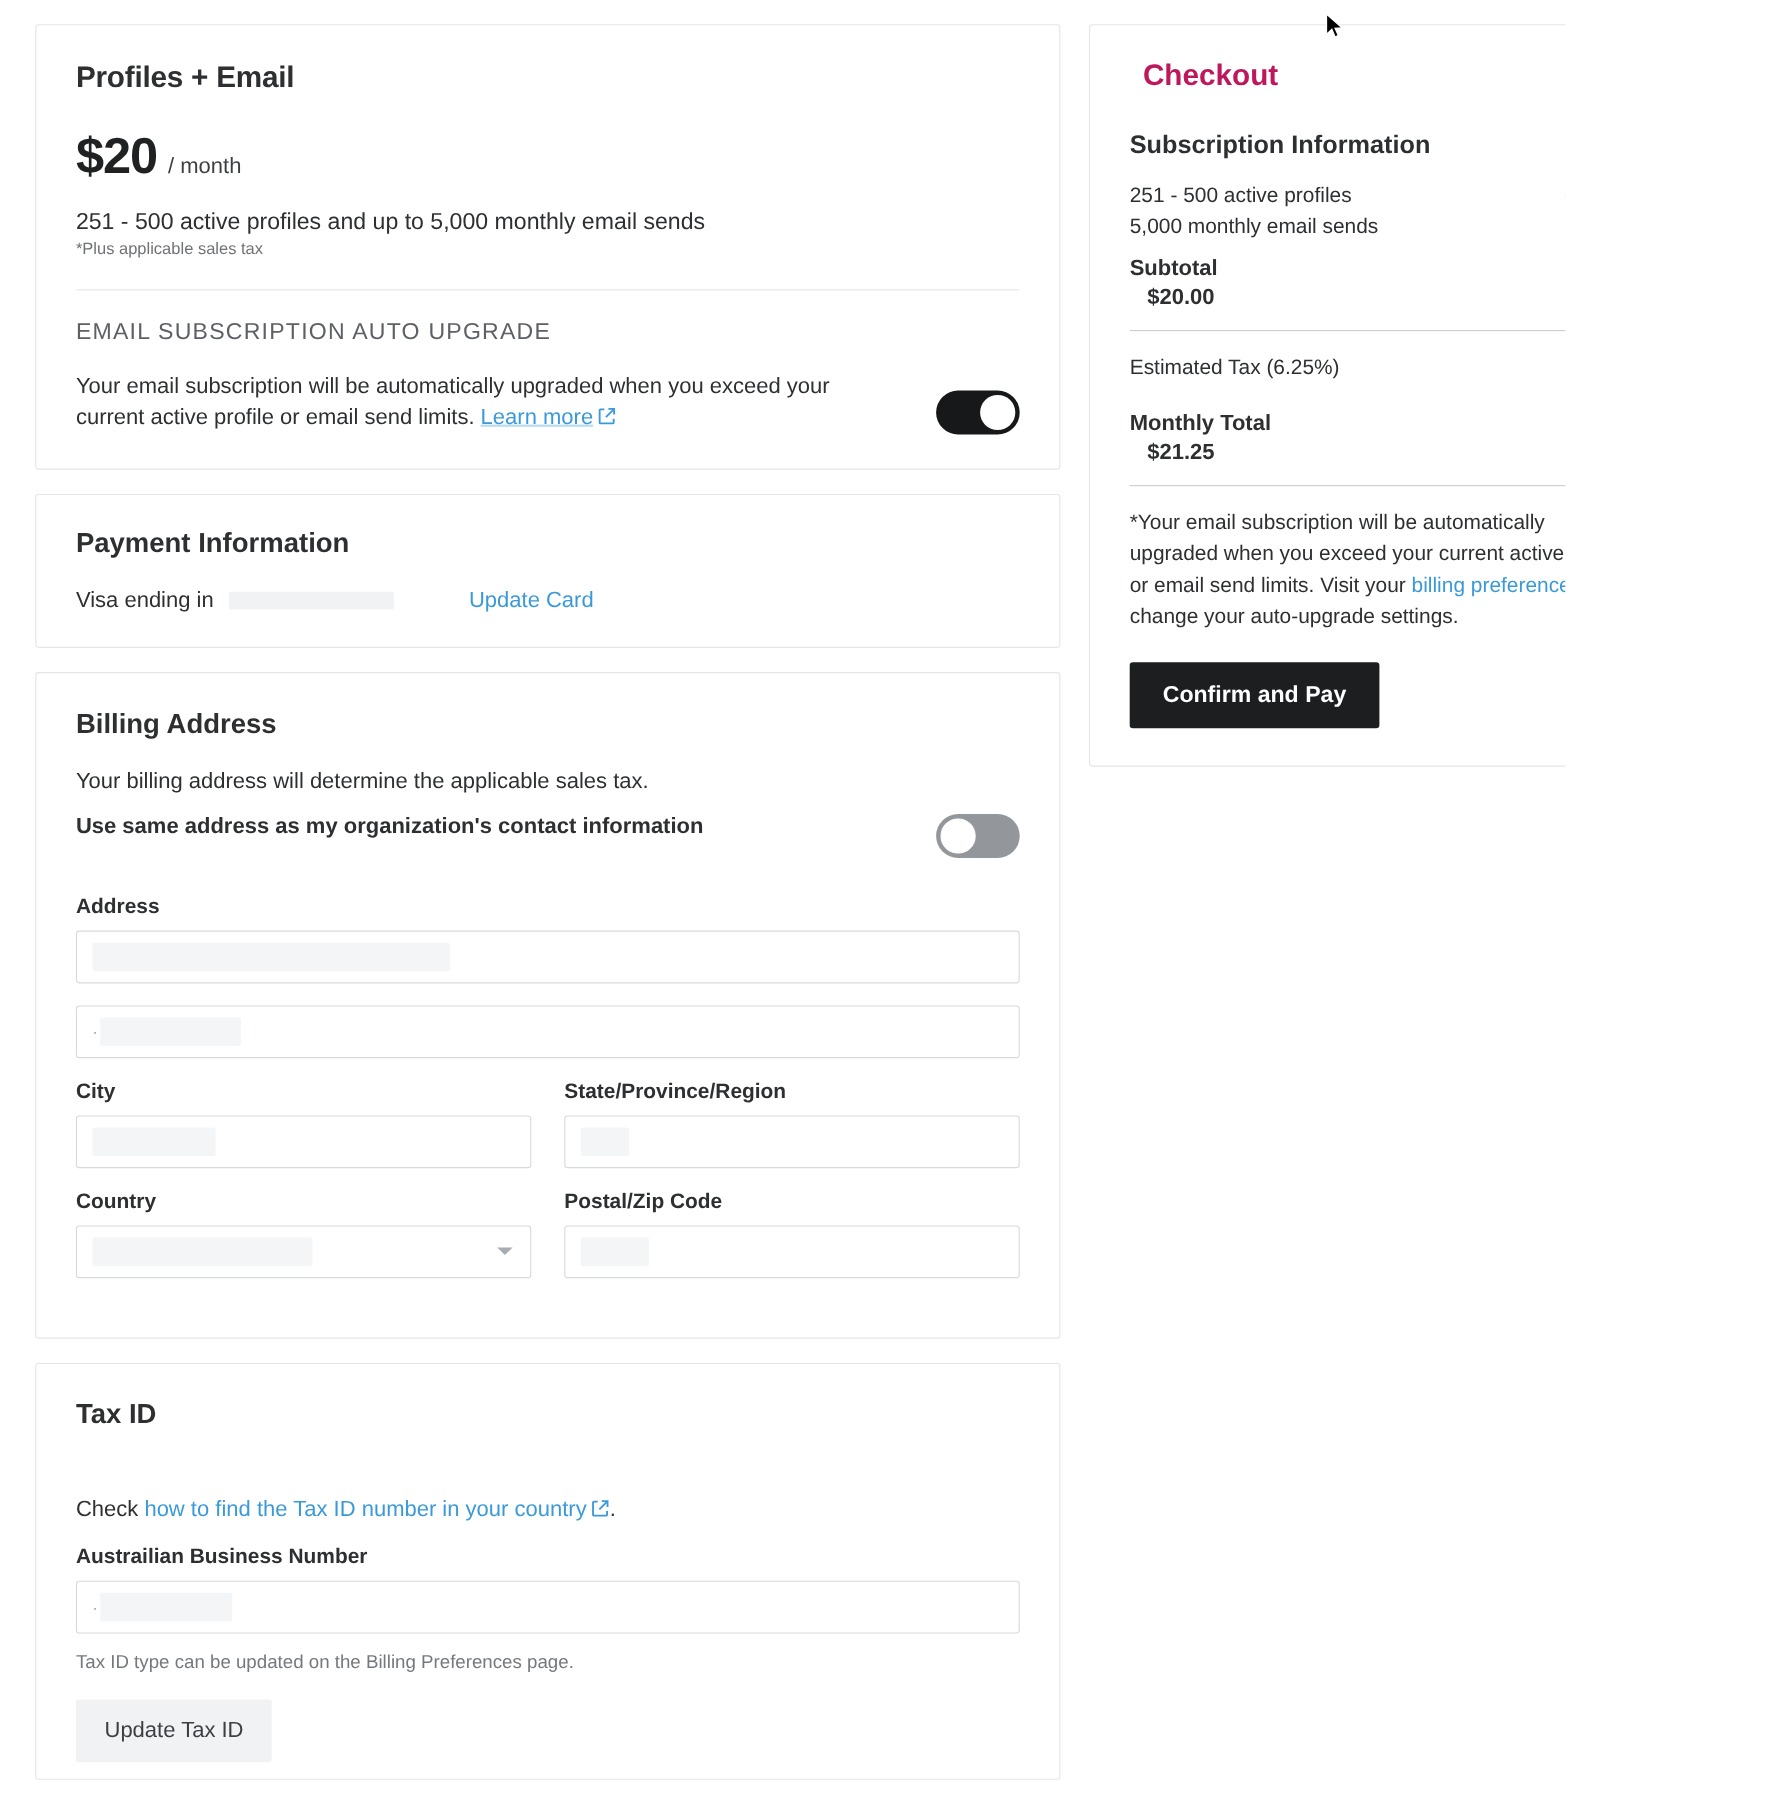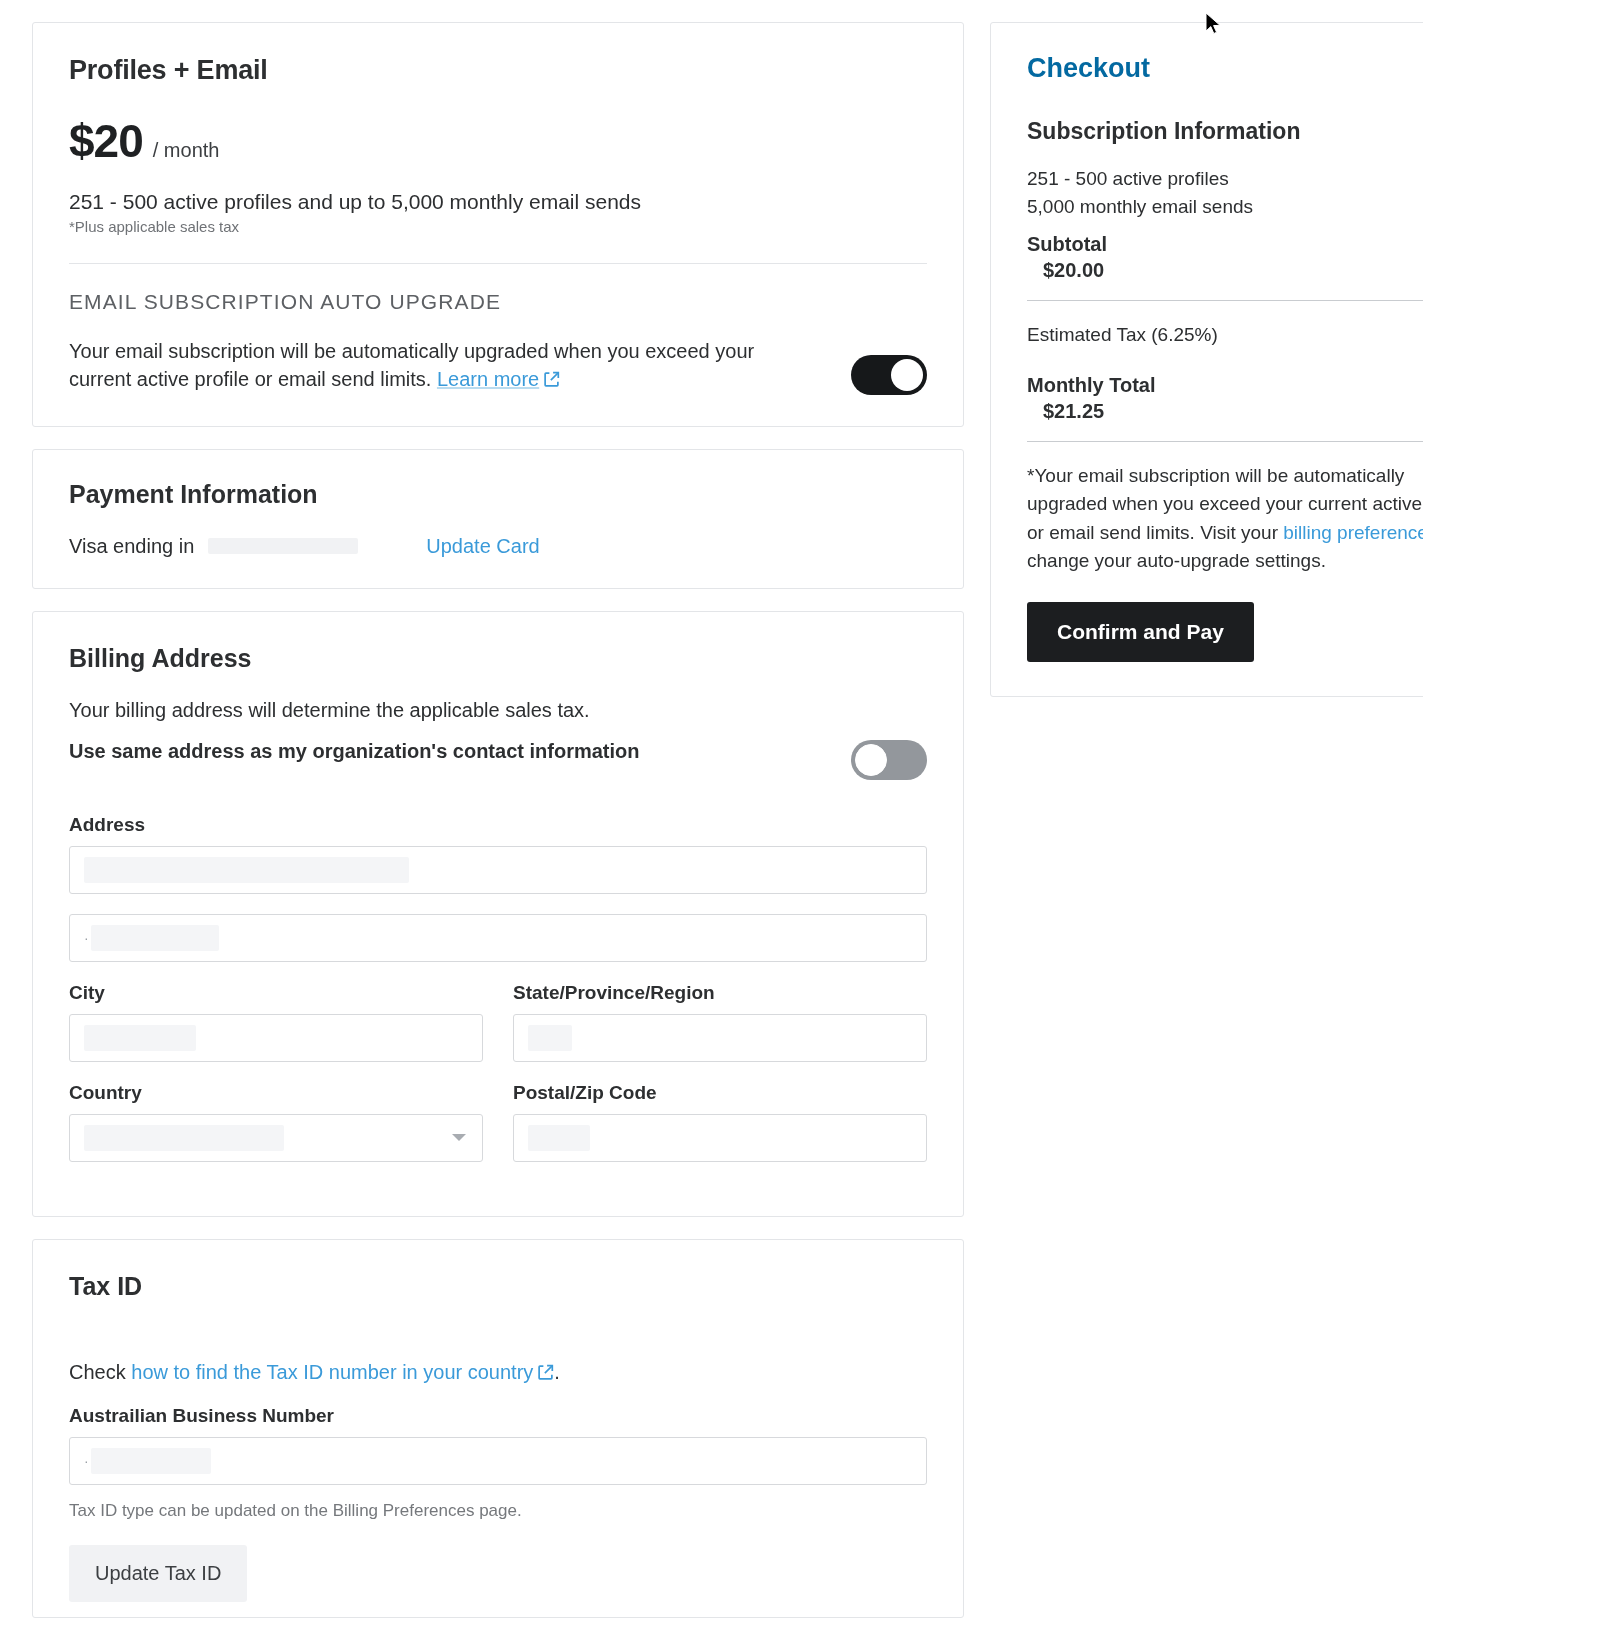--- a/index.html
+++ b/index.html
@@ -228,22 +228,22 @@
     color: #3c3f42;
     font-family: "Liberation Sans", sans-serif;
     cursor: pointer;
   }
 
   
   .checkout-card { padding: 30px 36px 34px 36px; }
   .checkout-title {
     font-size: 27px;
     font-weight: bold;
-    margin: 0 0 34px 0;
-    color: #0369a1;
+    margin: 0 0 34px 12px;
+    color: #be185d;
   }
   .sub-heading {
     font-size: 23px;
     font-weight: bold;
     color: #2d2f31;
     margin-bottom: 20px;
   }
   .line-row {
     display: flex;
     justify-content: space-between;

